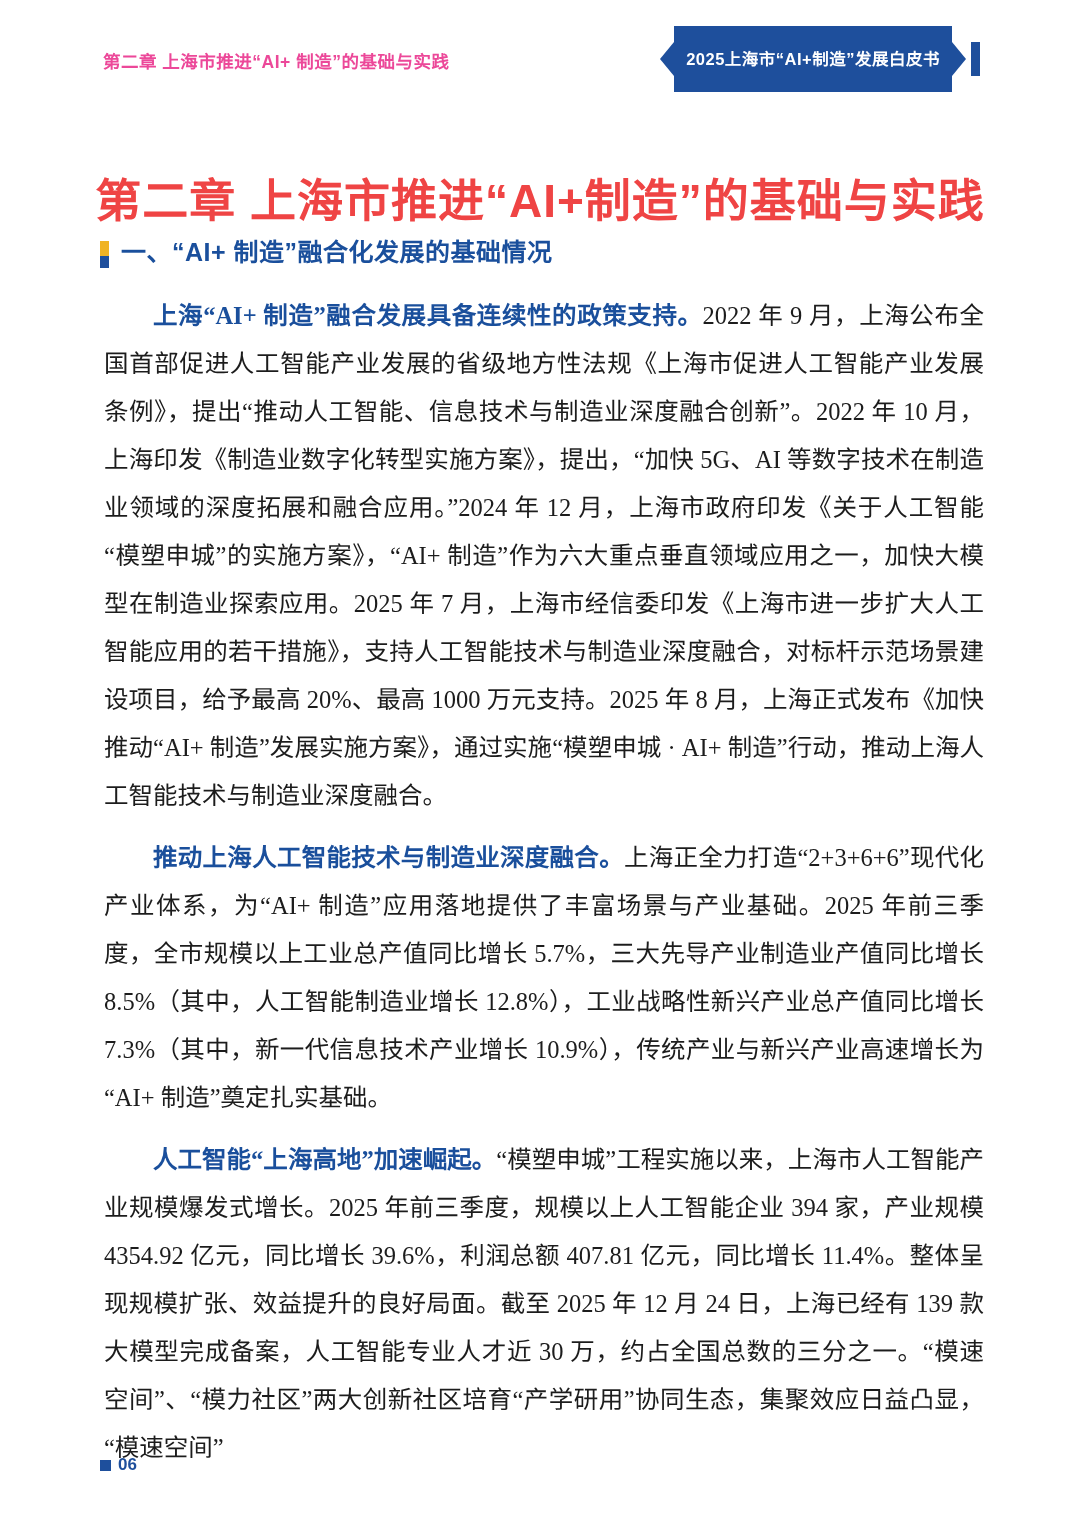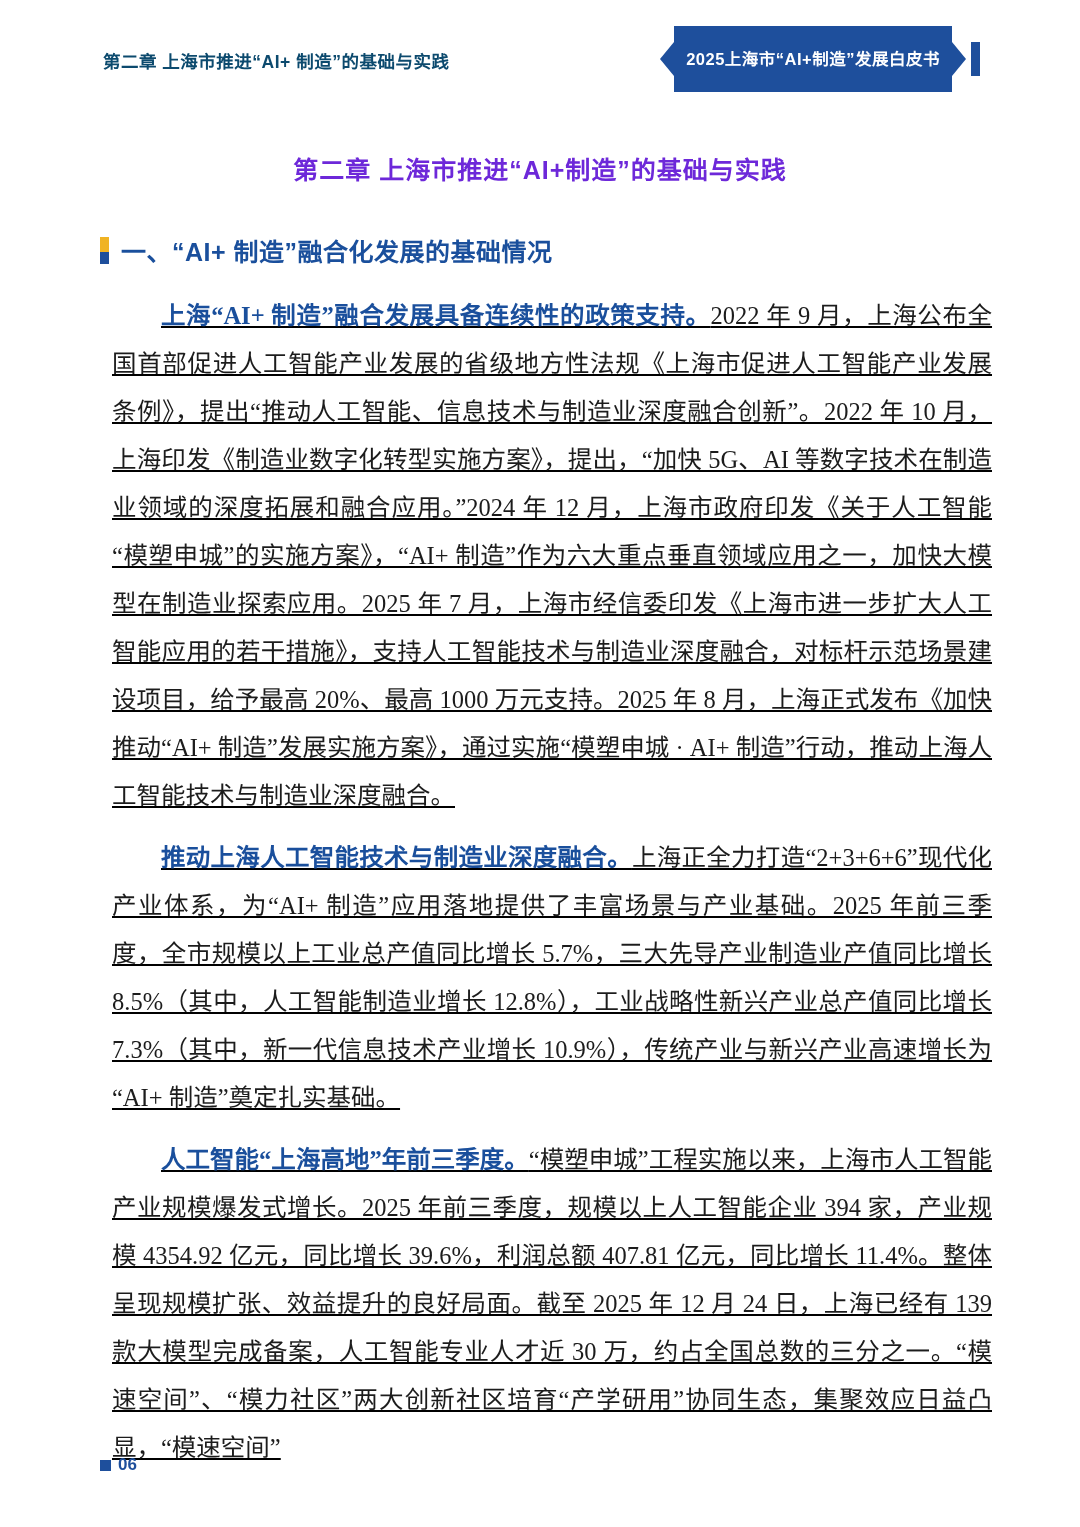--- a/index.html
+++ b/index.html
@@ -23,21 +23,21 @@
     top: 48px;
     left: 0;
     width: 1080px;
     height: 34px;
   }
   .header-left {
     position: absolute;
     left: 103px;
     top: 0;
     font-size: 17.5px;
-    color: #0c4a6e;
+    color: #ec4899;
     letter-spacing: 0.5px;
     white-space: nowrap;
     font-family: "Liberation Sans", sans-serif;
     font-weight: 700;
   }
   .header-right-wrap {
     position: absolute;
     right: 100px;
     top: -6px;
     display: flex;
@@ -77,56 +77,55 @@
     margin-left: 5px;
   }
 
   
   .chapter-title {
     position: absolute;
     top: 133px;
     left: 0;
     width: 1080px;
     text-align: center;
-    font-size: 25px;
-    font-weight: 700;
-    color: #6d28d9;
+    font-size: 46px;
+    font-weight: 700;
+    color: #ef4444;
     letter-spacing: 1px;
     font-family: "Liberation Sans", sans-serif;
   }
 
   
   .section-heading {
     position: absolute;
     top: 232px;
     left: 100px;
     display: flex;
-    align-items: center;
+    align-items: flex-end;
   }
   .sec-marker {
     width: 9px;
     height: 27px;
     margin-right: 12px;
     background: linear-gradient(to bottom, #f0b323 0 55%, #1e4f9c 55% 100%);
   }
   .sec-text {
     font-size: 25px;
     font-weight: 700;
     color: #1a4f9c;
     font-family: "Liberation Sans", sans-serif;
     letter-spacing: 0.5px;
   }
 
   
   .body-area {
     position: absolute;
     top: 292px;
-    left: 112px;
+    left: 104px;
     width: 880px;
-    text-decoration: underline;
   }
   p.para {
     margin: 0 0 14px 0;
     font-size: 24.5px;
     line-height: 48px;
     color: #1c1c1c;
     text-align: justify;
     text-justify: inter-ideograph;
     text-indent: 2em;
     font-family: "Liberation Serif", "DejaVu Serif", serif;
@@ -180,21 +179,21 @@
   </div>
 
   <div class="body-area">
     <p class="para">
       <span class="lead">上海“AI+ 制造”融合发展具备连续性的政策支持。</span><span>2022 年 9 月，上海公布全国首部促进人工智能产业发展的省级地方性法规《上海市促进人工智能产业发展条例》，提出“推动人工智能、信息技术与制造业深度融合创新”。2022 年 10 月，上海印发《制造业数字化转型实施方案》，提出，“加快 5G、AI 等数字技术在制造业领域的深度拓展和融合应用。”2024 年 12 月，上海市政府印发《关于人工智能“模塑申城”的实施方案》，“AI+ 制造”作为六大重点垂直领域应用之一，加快大模型在制造业探索应用。2025 年 7 月，上海市经信委印发《上海市进一步扩大人工智能应用的若干措施》，支持人工智能技术与制造业深度融合，对标杆示范场景建设项目，给予最高 20%、最高 1000 万元支持。2025 年 8 月，上海正式发布《加快推动“AI+ 制造”发展实施方案》，通过实施“模塑申城 · AI+ 制造”行动，推动上海人工智能技术与制造业深度融合。</span>
     </p>
     <p class="para">
       <span class="lead">推动上海人工智能技术与制造业深度融合。</span><span>上海正全力打造“2+3+6+6”现代化产业体系，为“AI+ 制造”应用落地提供了丰富场景与产业基础。2025 年前三季度，全市规模以上工业总产值同比增长 5.7%，三大先导产业制造业产值同比增长 8.5%（其中，人工智能制造业增长 12.8%），工业战略性新兴产业总产值同比增长 7.3%（其中，新一代信息技术产业增长 10.9%），传统产业与新兴产业高速增长为“AI+ 制造”奠定扎实基础。</span>
     </p>
     <p class="para">
-      <span class="lead">人工智能“上海高地”年前三季度。</span><span>“模塑申城”工程实施以来，上海市人工智能产业规模爆发式增长。2025 年前三季度，规模以上人工智能企业 394 家，产业规模 4354.92 亿元，同比增长 39.6%，利润总额 407.81 亿元，同比增长 11.4%。整体呈现规模扩张、效益提升的良好局面。截至 2025 年 12 月 24 日，上海已经有 139 款大模型完成备案，人工智能专业人才近 30 万，约占全国总数的三分之一。“模速空间”、“模力社区”两大创新社区培育“产学研用”协同生态，集聚效应日益凸显，“模速空间”</span>
+      <span class="lead">人工智能“上海高地”加速崛起。</span><span>“模塑申城”工程实施以来，上海市人工智能产业规模爆发式增长。2025 年前三季度，规模以上人工智能企业 394 家，产业规模 4354.92 亿元，同比增长 39.6%，利润总额 407.81 亿元，同比增长 11.4%。整体呈现规模扩张、效益提升的良好局面。截至 2025 年 12 月 24 日，上海已经有 139 款大模型完成备案，人工智能专业人才近 30 万，约占全国总数的三分之一。“模速空间”、“模力社区”两大创新社区培育“产学研用”协同生态，集聚效应日益凸显，“模速空间”</span>
     </p>
   </div>
 
   <div class="footer">
     <span class="footer-square"></span>
     <span class="footer-num">06</span>
   </div>
 
 </div>
 

